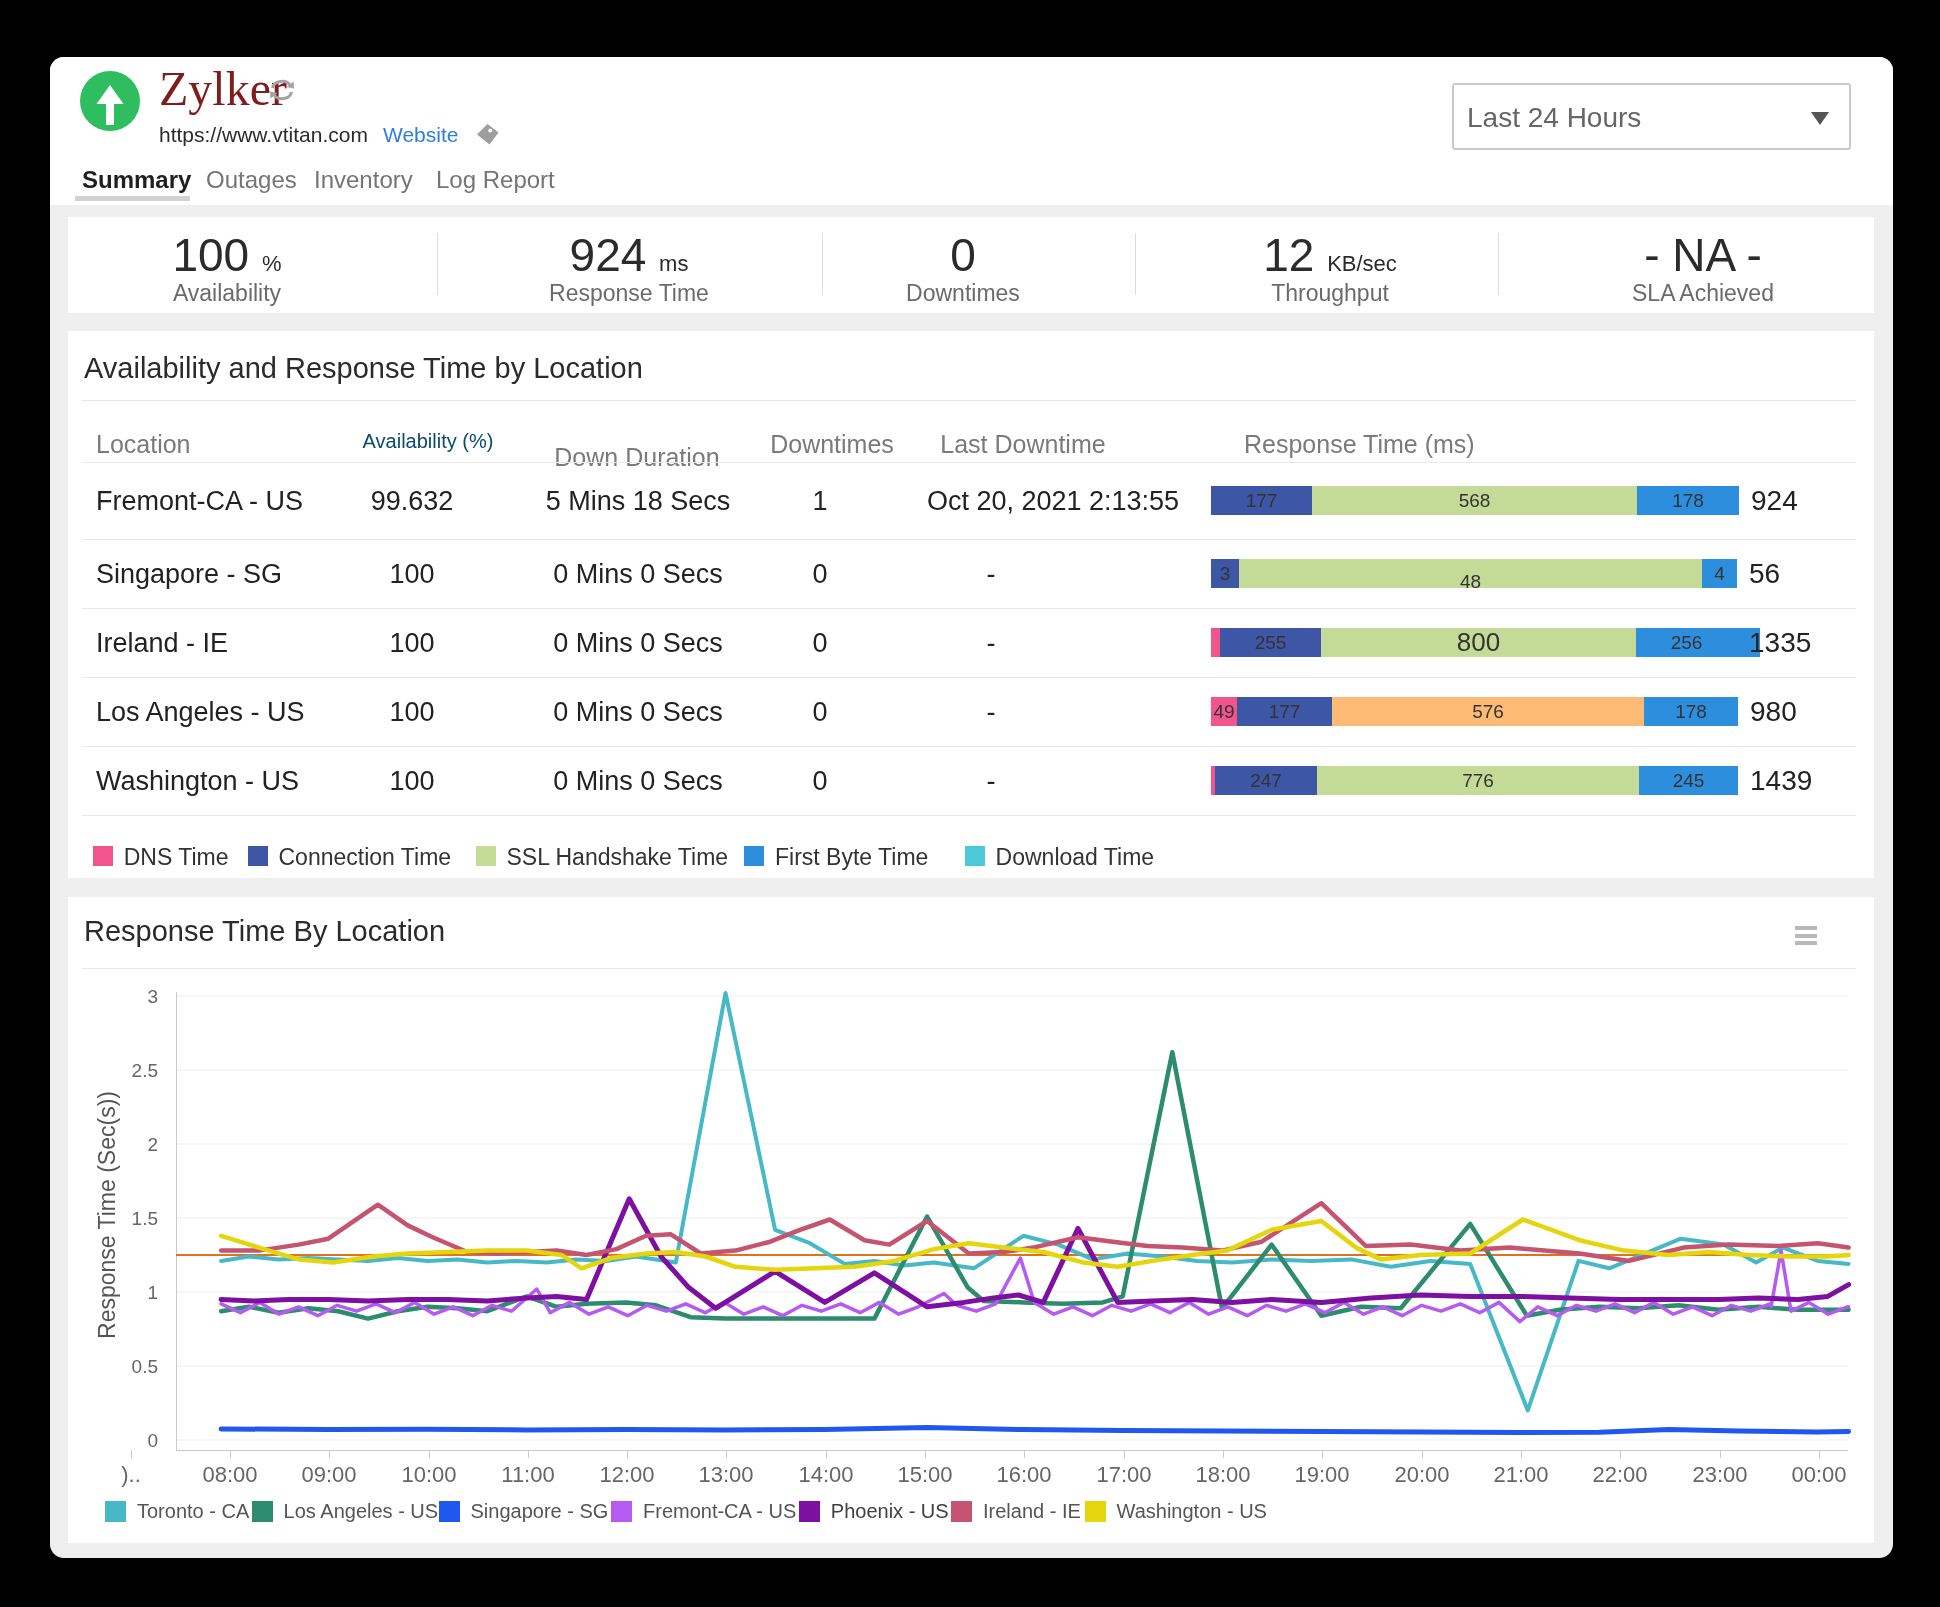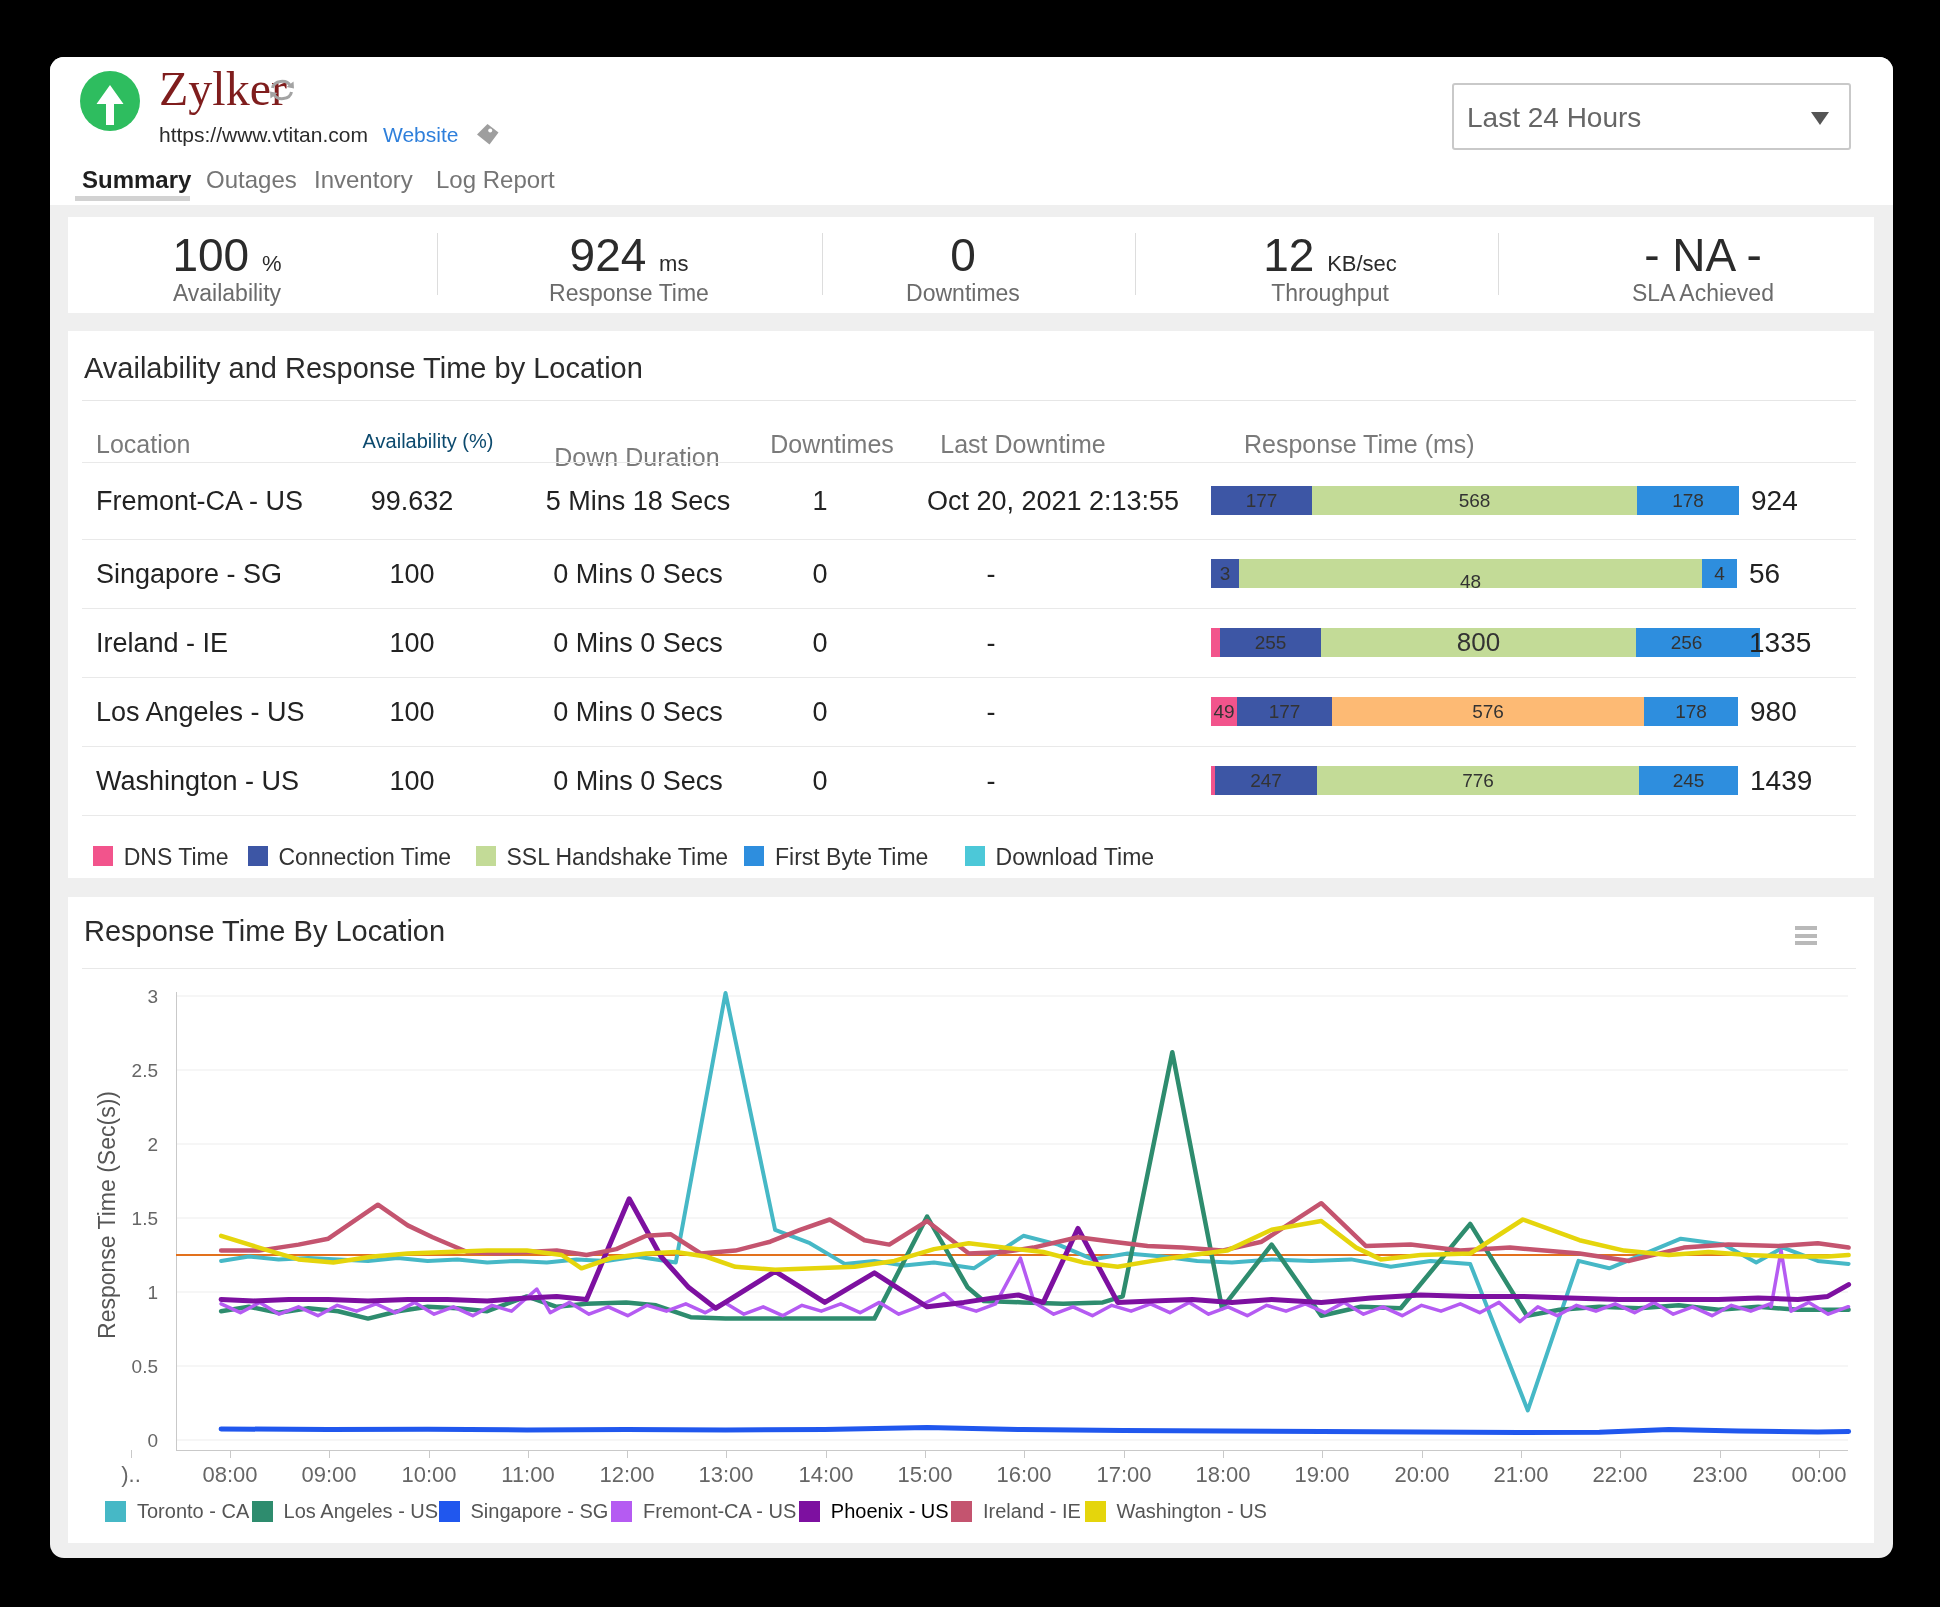--- a/index.html
+++ b/index.html
@@ -246,20 +246,20 @@
     </svg>
 <div style="position:absolute;left:37px;top:604px;width:21px;height:21px;background:#46b8c6;"></div>
 <div style="position:absolute;left:69px;top:603px;font-size:20px;color:#555;">Toronto - CA</div>
 <div style="position:absolute;left:183.6px;top:604px;width:21px;height:21px;background:#2e8c6e;"></div>
 <div style="position:absolute;left:215.6px;top:603px;font-size:20px;color:#555;">Los Angeles - US</div>
 <div style="position:absolute;left:370.5px;top:604px;width:21px;height:21px;background:#2057ee;"></div>
 <div style="position:absolute;left:402.5px;top:603px;font-size:20px;color:#555;">Singapore - SG</div>
 <div style="position:absolute;left:543px;top:604px;width:21px;height:21px;background:#b55bf2;"></div>
 <div style="position:absolute;left:575px;top:603px;font-size:20px;color:#555;">Fremont-CA - US</div>
 <div style="position:absolute;left:730.8px;top:604px;width:21px;height:21px;background:#7d10a0;"></div>
-<div style="position:absolute;left:762.8px;top:603px;font-size:20px;color:#000000;">Phoenix - US</div>
+<div style="position:absolute;left:762.8px;top:603px;font-size:20px;color:#404040;">Phoenix - US</div>
 <div style="position:absolute;left:883px;top:604px;width:21px;height:21px;background:#c4546f;"></div>
 <div style="position:absolute;left:915px;top:603px;font-size:20px;color:#555;">Ireland - IE</div>
 <div style="position:absolute;left:1016.5px;top:604px;width:21px;height:21px;background:#e5d50c;"></div>
 <div style="position:absolute;left:1048.5px;top:603px;font-size:20px;color:#555;">Washington - US</div>
   </div>
  </div>
 </div>
 
 </body></html>

